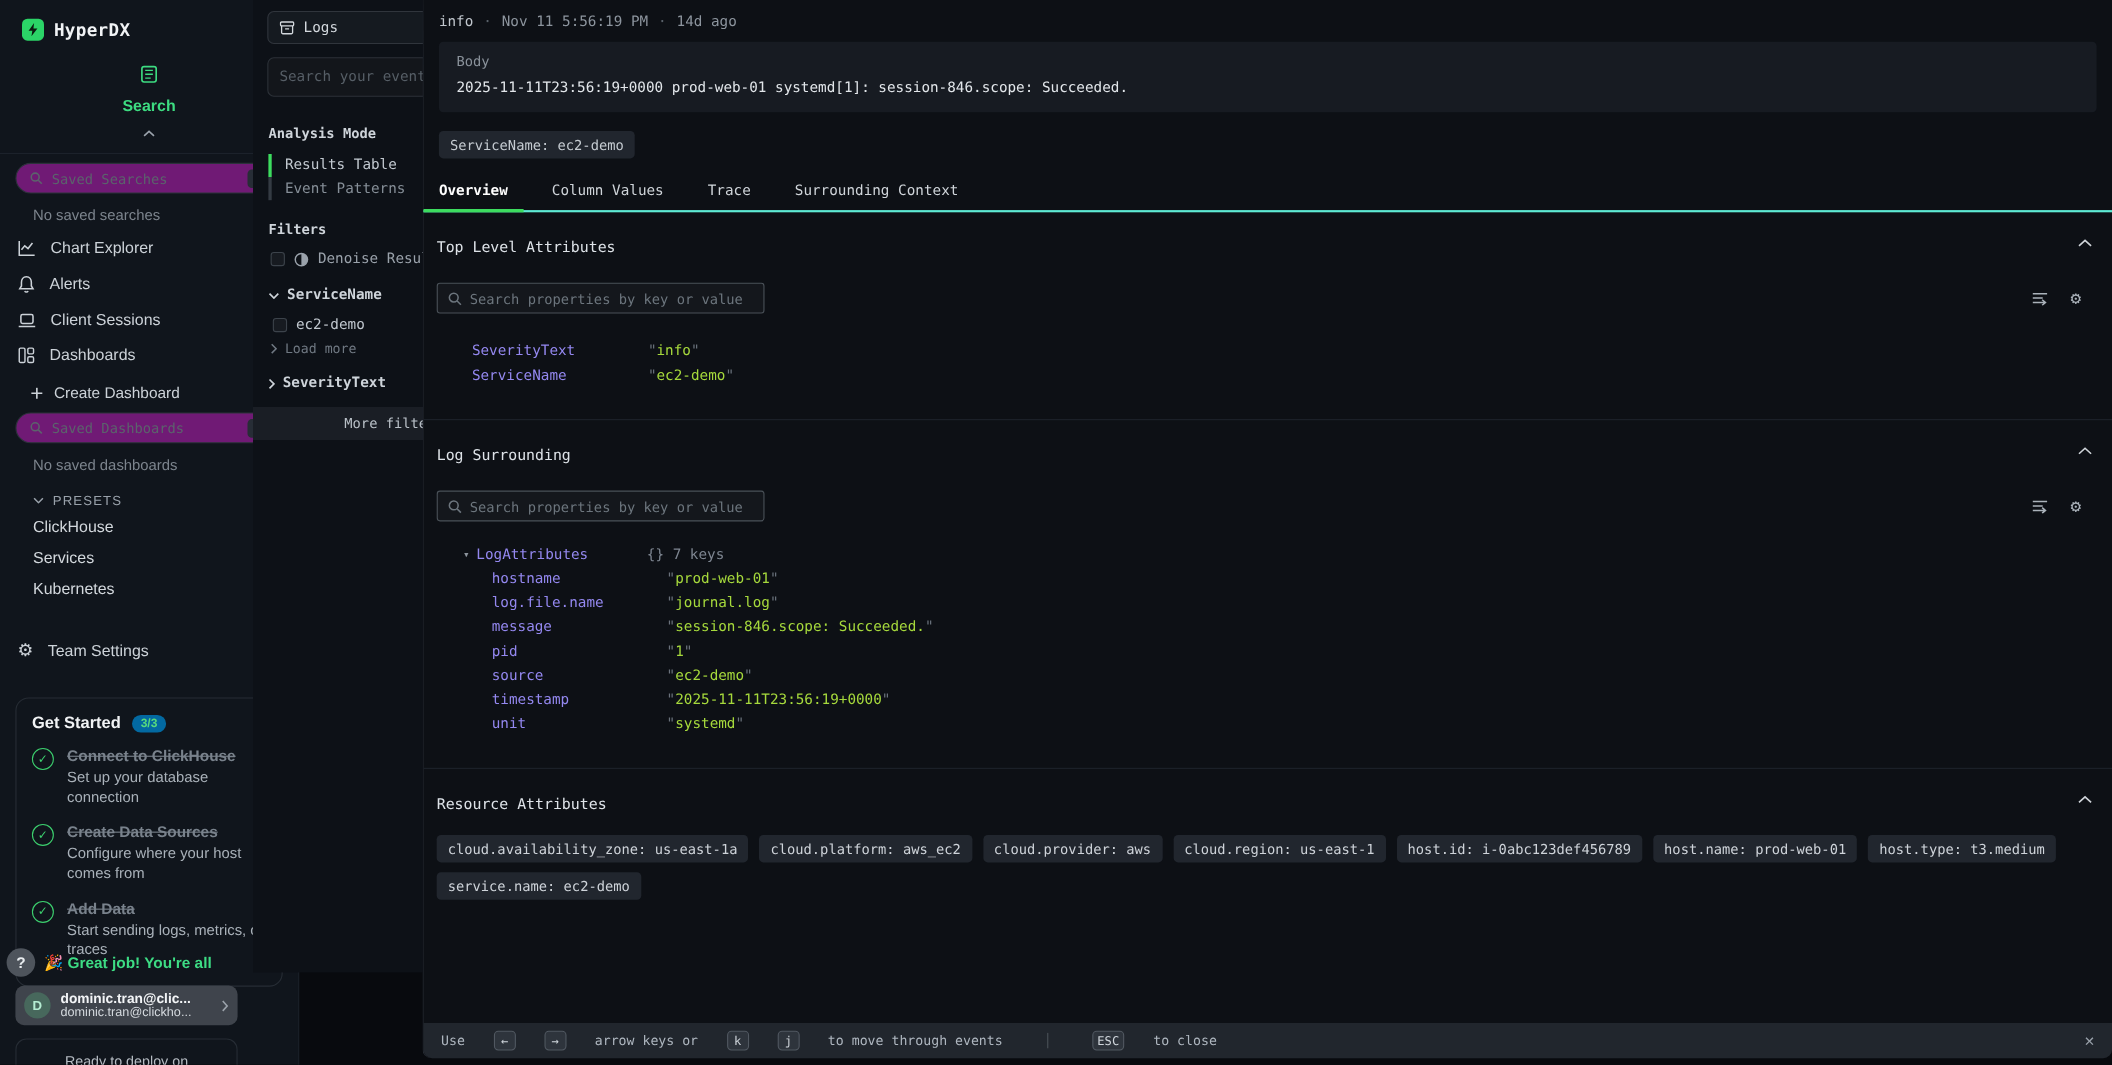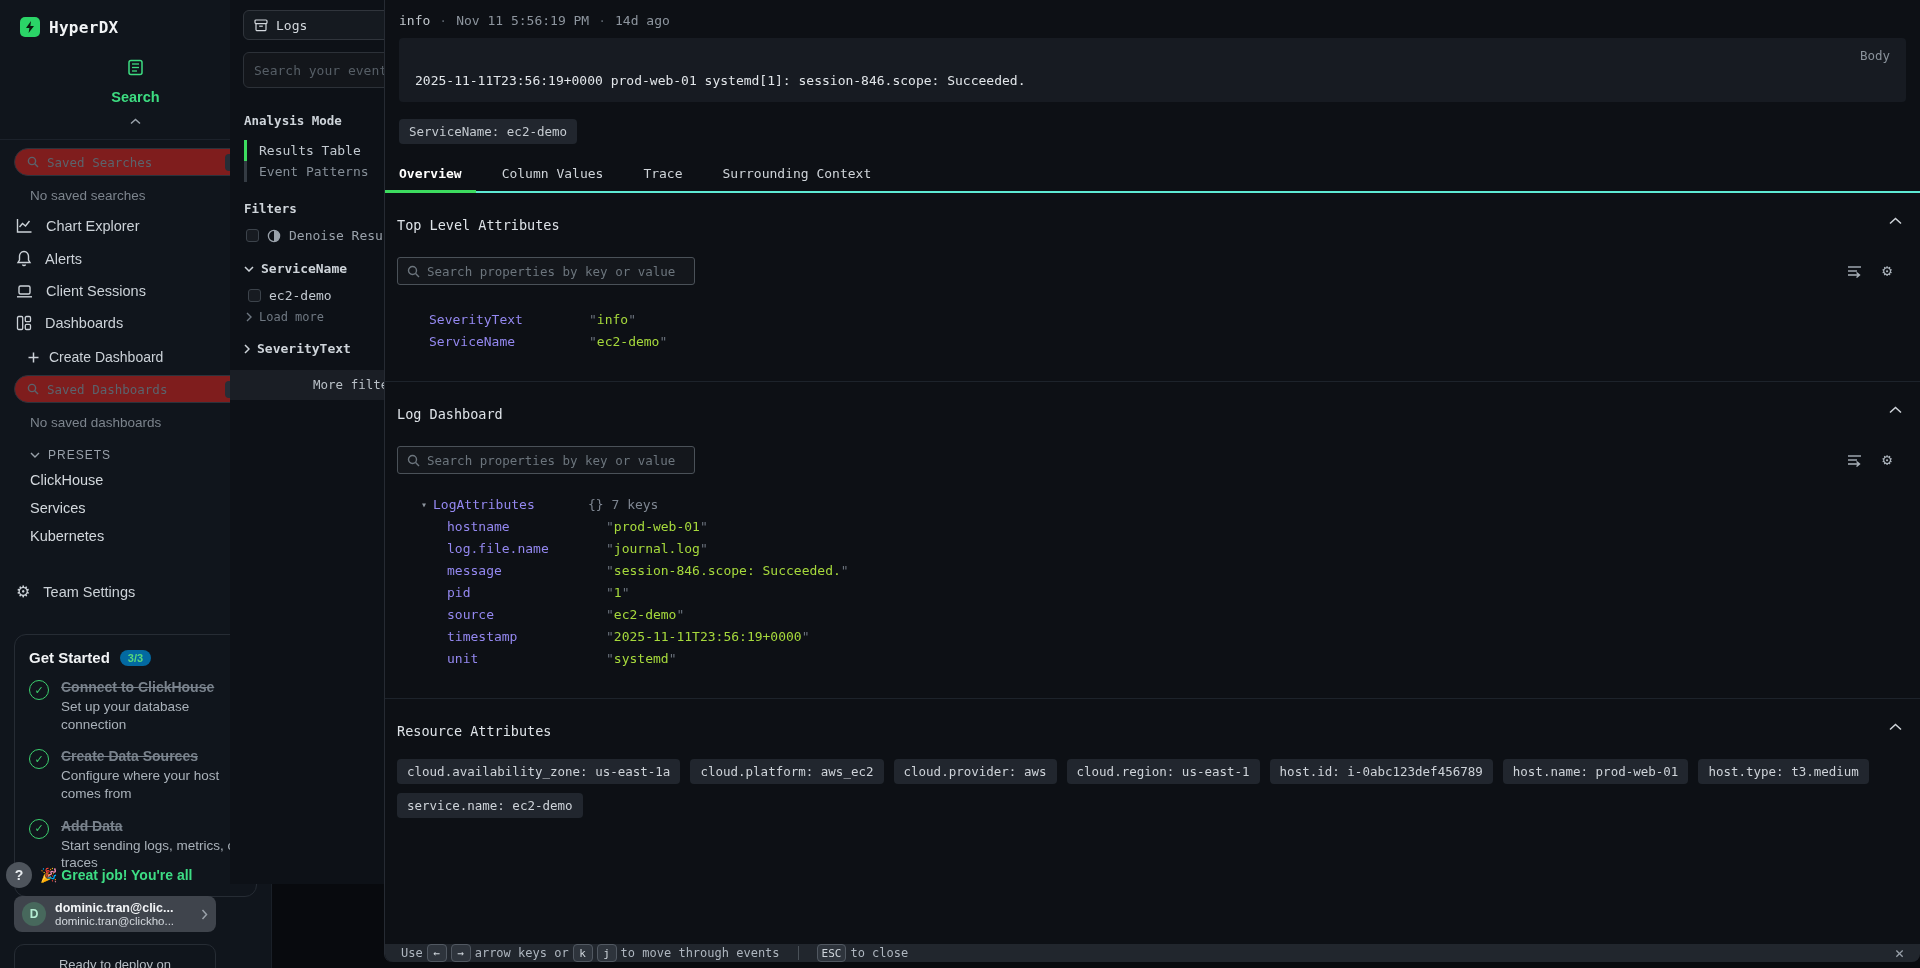--- a/index.html
+++ b/index.html
@@ -18,21 +18,21 @@
                 display:flex; align-items:center; justify-content:center; margin-right:9px; }
   .brand { font-family:"DejaVu Sans Mono","Liberation Mono",monospace; font-weight:700;
            font-size:16px; color:#f1f3f5; letter-spacing:.3px; }
   .logo-row .spacer { flex:1; }
   .nav-item { display:flex; align-items:center; gap:13px; padding:8px 16px; font-size:14.5px;
               color:#ccd2d8; cursor:pointer; }
   .nav-item .ni-label { flex:1; }
   .nav-item.active { color:#3ddc81; font-weight:700;flex-direction:column; }
   .side-divider { height:1px; background:#1c222b; margin:6px 0 8px; }
   .pill { margin:4px 14px 0; height:28px; border:1px solid #2c323b; border-radius:14px;
-          background:#7f1d1d; display:flex; align-items:center; padding:0 8px 0 12px; gap:8px; }
+          background:#701a75; display:flex; align-items:center; padding:0 8px 0 12px; gap:8px; }
   .pill input { flex:1; background:transparent; border:none; outline:none; min-width:0;
                 font-family:"DejaVu Sans Mono","Liberation Mono",monospace;
                 font-size:12.5px; color:#aeb6bf; }
   .pill input::placeholder { color:#5b636c; }
   .kbd-badge { font-size:11px; color:#8d959e; background:#272d36; border-radius:4px;
                padding:2px 5px; font-family:"DejaVu Sans Mono","Liberation Mono",monospace; }
   .muted-line { padding:12px 16px 6px 30px; font-size:13.5px; color:#7c848d; }
   .create-row { display:flex; align-items:center; gap:10px; padding:10px 16px 6px 28px;
                 font-size:14px; color:#ccd2d8; cursor:pointer; }
   .presets-row { display:flex; align-items:center; gap:8px; padding:12px 16px 4px 30px;
@@ -92,21 +92,21 @@
                   font-size:12.5px; color:#b9c0c7; line-height:30px; padding-left:83px; cursor:pointer; }
 
   
   .overlay { position:absolute; left:384px; right:0; top:0; bottom:6px; background:#0d1015;
              border-left:1px solid #262b33; border-radius:0 0 8px 8px; z-index:2;
              font-family:"DejaVu Sans Mono","Liberation Mono",monospace; }
   .evt-header { padding:13px 14px 0; font-size:13px; color:#8d959e; display:flex; gap:9px; align-items:center; }
   .evt-sev { color:#c1c7cd; }
   .dot-sep { color:#5a626b; }
   .body-card { margin:10px 14px 0; background:#171b22; border-radius:4px; padding:10px 16px 14px; }
-  .body-label { font-size:12.5px; color:#8a929b;text-align:right; }
+  .body-label { font-size:12.5px; color:#8a929b; }
   .body-text { margin-top:10px; font-size:13px; color:#e2e6ea; }
   .tag-chip { display:inline-block; margin:17px 0 0 14px; background:#21262e; border-radius:4px;
               padding:5px 10px; font-size:12.5px; color:#c5cbd1; }
   .tabs { display:flex; margin-top:13px; border-bottom:2px solid #5eead4; padding-left:0; }
   .tab { padding:9px 14px 10px; font-size:13px; color:#cfd4d9; cursor:pointer; position:relative; margin-right:12px; }
   .tab.active { color:#ffffff; font-weight:700; }
   .tab.active::after { content:""; position:absolute; left:0; right:0; bottom:-2px; height:3px; background:#3ddc5f; }
 
   .section { padding:24px 26px 26px 12px; position:relative; }
   .section + .section { border-top:1px solid #1d232b; }
@@ -131,22 +131,22 @@
   .tree-root { display:flex; height:16px; margin-bottom:6px; align-items:center; }
   .caret { width:12px; color:#8d959e; font-size:10px; cursor:pointer; }
   .tree-root .kv-key { width:155px; }
   .tree-meta { color:#7e8691; }
   .tree-children { padding-left:26px; }
   .tree-children .kv-key { width:159px; }
 
   .chips { margin-top:20px; display:flex; flex-wrap:wrap; gap:9px 10px; padding-right:20px; }
   .chip { background:#21262e; border-radius:4px; padding:5px 10px; font-size:12.5px; color:#ced3d9; cursor:pointer; }
 
-  .evt-footer { position:absolute; left:0; right:0; bottom:0; height:18px; background:#21262d;
-                border-radius:0 0 8px 8px; display:flex; align-items:center; gap:4px; padding:0 16px;
+  .evt-footer { position:absolute; left:0; right:0; bottom:0; height:32px; background:#21262d;
+                border-radius:0 0 8px 8px; display:flex; align-items:center; gap:26px; padding:0 16px;
                 font-size:12px; color:#aeb6bf; }
   .kbd { background:#2e343c; border:1px solid #515861; border-radius:4px; color:#cfd5db;
          font-size:11px; min-width:20px; height:18px; display:inline-flex; align-items:center;
          justify-content:center; padding:0 4px; }
   .f-div { width:1px; height:14px; background:#4a5158; margin:0 14px; }
   .close-x { margin-left:auto; color:#9aa2ab; font-size:15px; cursor:pointer; }
 </style>
 </head>
 <body>
 
@@ -456,21 +456,21 @@
       </div>
       <div class="kv-row">
         <span class="kv-key">ServiceName</span>
         <span class="kv-val">ec2-demo</span>
       </div>
     </div>
   </div>
 
   
   <div class="section">
-    <div class="sec-title">Log Dashboard</div>
+    <div class="sec-title">Log Surrounding</div>
     <span class="sec-chevron">
       <svg width="13" height="8" viewBox="0 0 13 8">
           <polyline points="1,6.5 6.5,1.5 12,6.5" fill="none" stroke="#cfd4d9" stroke-width="1.5"></polyline>
         </svg>
     </span>
     <div class="search-row">
       <div class="prop-search">
         <span>
           <svg width="13" height="13" viewBox="0 0 13 13">
               <circle cx="5.5" cy="5.5" r="4" fill="none" stroke="#6c757d" stroke-width="1.4"></circle>

